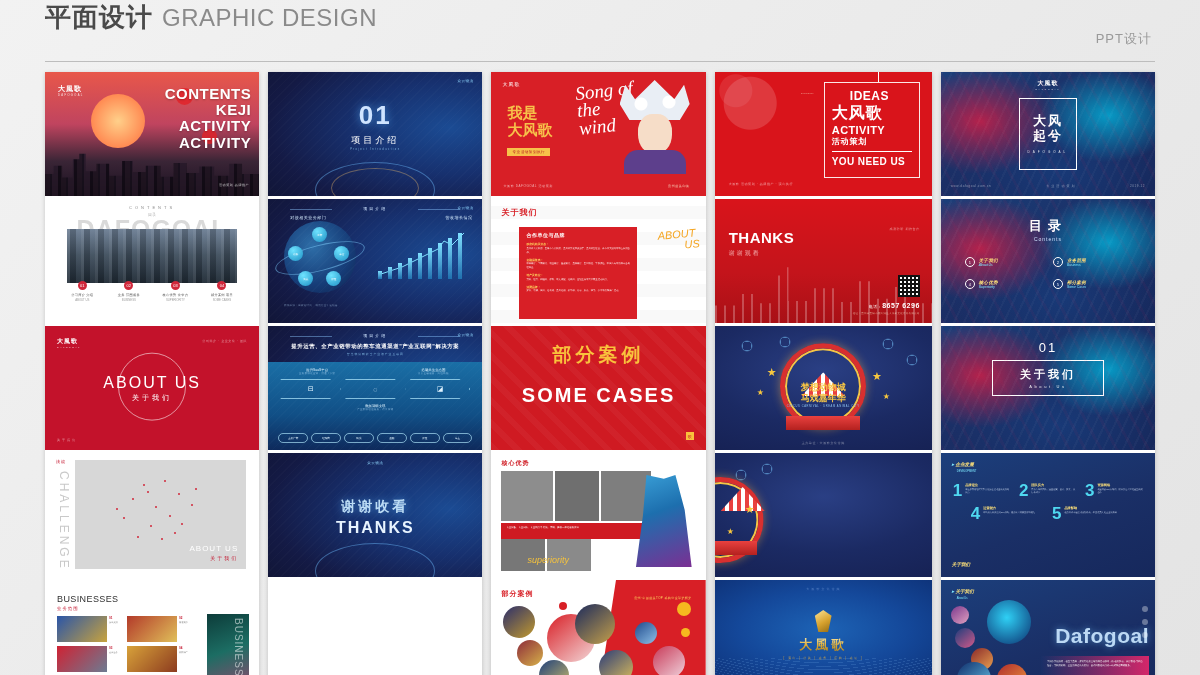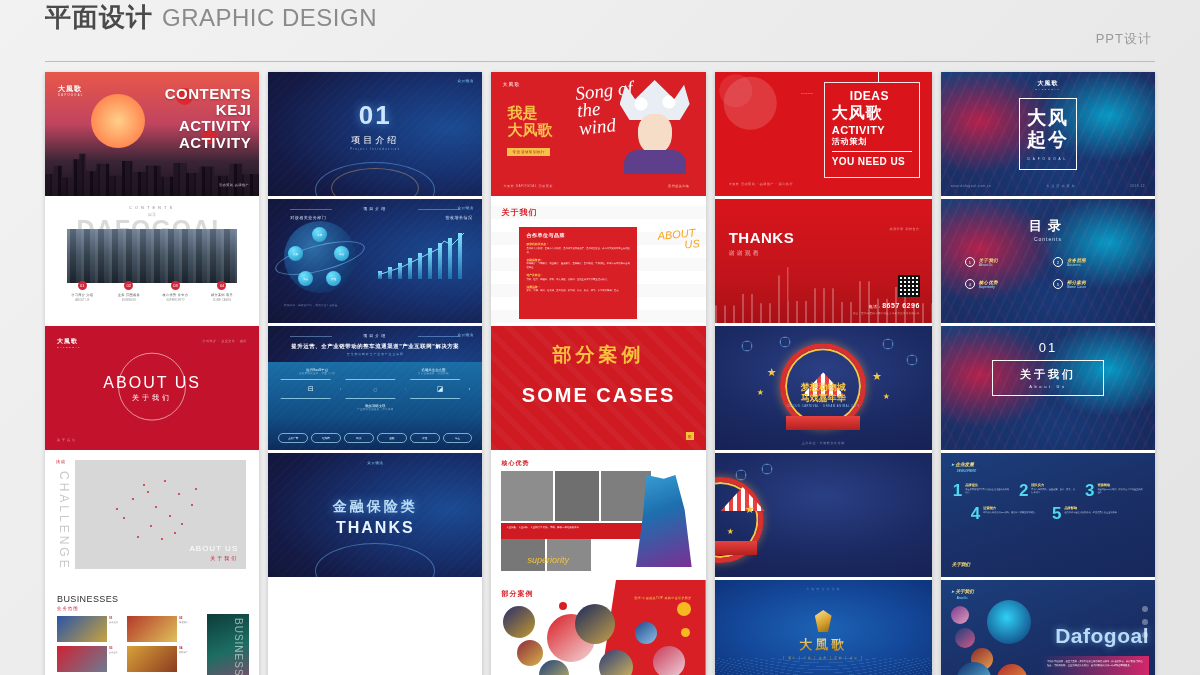--- a/index.html
+++ b/index.html
@@ -274,21 +274,21 @@
       radial-gradient(55% 65% at 78% 35%, rgba(0,190,230,.75) 0%, rgba(0,190,230,0) 58%),
       radial-gradient(70% 80% at 55% 80%, rgba(24,58,120,.95) 0%, rgba(24,58,120,0) 70%),
       linear-gradient(150deg, #1a3f7a 0%, #1b2f66 45%, #16275a 100%); }
   .marble::after { content: ""; position: absolute; inset: 0; opacity: .45;
       background: repeating-linear-gradient(115deg, rgba(255,255,255,.07) 0 2px, transparent 2px 9px),
                   repeating-linear-gradient(62deg, rgba(220,40,90,.12) 0 3px, transparent 3px 14px); }
   .m-logo { position: absolute; left: 0; right: 0; top: 7px; text-align: center; color: #fff; font-size: 6px; font-weight: bold; letter-spacing: 1px; }
   .m-logo small { display: block; font-size: 2.2px; letter-spacing: 1.6px; font-weight: 400; opacity: .8; }
   .m-box { position: absolute; left: 50%; top: 26px; transform: translateX(-50%); width: 58px; height: 72px;
            border: 1.5px solid #fff; display: flex; flex-direction: column; align-items: center; justify-content: center; }
-  .m-box .bcn { color: #fff; font-size: 19px; font-weight: bold; letter-spacing: 2px; line-height: 1.15; text-align: center; }
+  .m-box .bcn { color: #fff; font-size: 13px; font-weight: bold; letter-spacing: 2px; line-height: 1.15; text-align: center; }
   .m-box .ben { color: rgba(255,255,255,.85); font-size: 3px; letter-spacing: 3px; margin-top: 6px; }
   .m-foot { position: absolute; left: 0; right: 0; bottom: 8px; display: flex; justify-content: space-between; padding: 0 10px;
             color: rgba(255,255,255,.6); }
 
   .m-toc-cn { position: absolute; left: 0; right: 0; top: 18px; text-align: center; color: #fff; font-size: 13px;
               font-weight: bold; letter-spacing: 6px; }
   .m-toc-en { position: absolute; left: 0; right: 0; top: 37px; text-align: center; color: #cfe3ff; font-size: 5px; letter-spacing: 1px; }
   .m-items { position: absolute; left: 24px; right: 24px; top: 58px; display: grid; grid-template-columns: 1fr 1fr; gap: 12px 10px; }
   .m-item { display: flex; align-items: center; gap: 4px; }
   .m-num { width: 10px; height: 10px; border-radius: 50%; border: 1px solid #fff; color: #fff; font-size: 4px;
@@ -524,21 +524,21 @@
         <span>经销商</span>
         <span>物流</span>
         <span>金融</span>
         <span>保险</span>
         <span>车主</span>
       </div>
     </div>
 
     <div class="slide r16 tech">
       <div class="t-logo" style="left:50%;right:auto;transform:translateX(-50%);top:8px">众云物流</div>
-      <div class="t-thanks-cn">金融保险类</div>
+      <div class="t-thanks-cn">谢谢收看</div>
       <div class="t-thanks-en">THANKS</div>
       <div class="t-hud"></div>
 
     </div>
   </div>
 
   <div class="col">
 
     <div class="slide r16 s-wind">
       <div class="wind-logo">大風歌</div>

